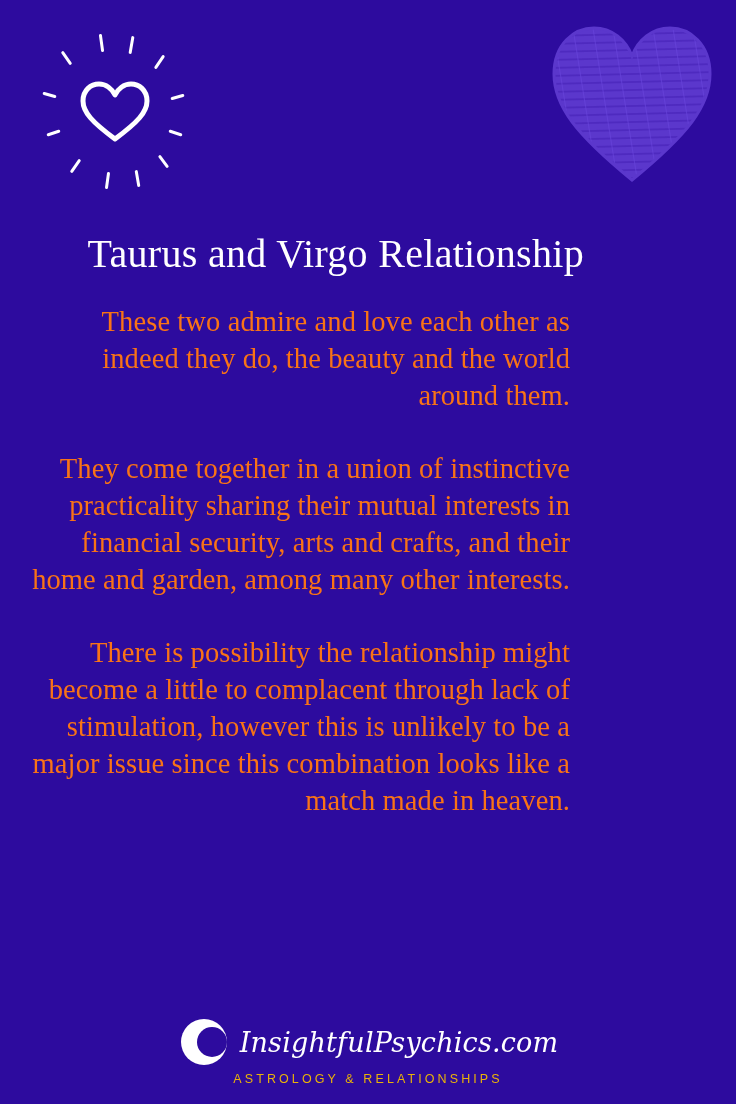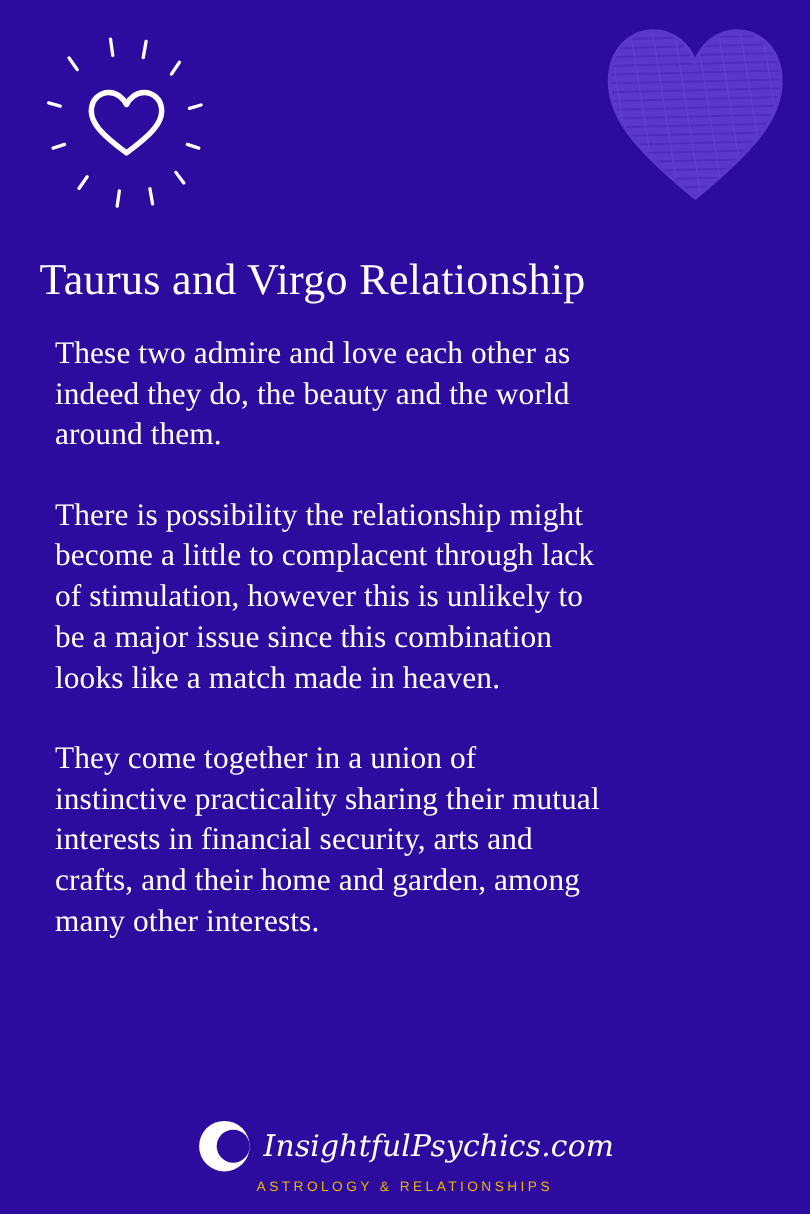--- a/index.html
+++ b/index.html
@@ -53,38 +53,38 @@
     width: 168px;
     height: 162px;
   }
 
   
   .content {
     position: absolute;
     left: 0;
     top: 232px;
     width: 600px;
-    padding: 0 36px;
+    padding: 0 16px;
     box-sizing: border-box;
-    text-align: left;
+    text-align: right;
   }
   .title {
     font-size: 40px;
     line-height: 1.12;
     font-weight: normal;
     letter-spacing: 0.3px;
     margin: 0 0 26px 0;
     color: #ffffff;
   }
   .para {
     font-size: 28.5px;
     line-height: 1.30;
     margin: 0 0 36px 0;
     padding: 0 14px;
-    color: #ffffff;
+    color: #f97316;
     letter-spacing: 0.1px;
   }
   .para:last-child { margin-bottom: 0; }
 
   
   .footer {
     position: absolute;
     left: 0;
     bottom: 18px;
     width: 736px;
@@ -159,22 +159,22 @@
       <g stroke="#6b47dd" stroke-width="1.2" opacity="0.55">
         <path d="M4 0 L30 162 M24 0 L50 162 M44 0 L70 162 M64 0 L90 162 M84 0 L110 162 M104 0 L130 162 M124 0 L150 162 M144 0 L168 150"></path>
       </g>
     </g>
     <path d="M84 158 C 28 112, 6 84, 6 52 C 6 22, 26 6, 46 6 C 64 6, 78 18, 84 34 C 90 18, 104 6, 122 6 C 142 6, 162 22, 162 52 C 162 84, 140 112, 84 158 Z" fill="none" stroke="#5b37cc" stroke-width="3"></path>
   </svg>
 
   <div class="content">
     <h1 class="title">Taurus and Virgo Relationship</h1>
     <p class="para">These two admire and love each other as indeed they do, the beauty and the world around them.</p>
+    <p class="para">They come together in a union of instinctive practicality sharing their mutual interests in financial security, arts and crafts, and their home and garden, among many other interests.</p>
     <p class="para">There is possibility the relationship might become a little to complacent through lack of stimulation, however this is unlikely to be a major issue since this combination looks like a match made in heaven.</p>
-    <p class="para">They come together in a union of instinctive practicality sharing their mutual interests in financial security, arts and crafts, and their home and garden, among many other interests.</p>
   </div>
 
   <div class="footer">
     <div class="footer-row">
       <svg class="moon-mark" viewBox="0 0 52 52">
         <circle cx="26" cy="26" r="23" fill="#ffffff"></circle>
         <circle cx="34" cy="26" r="15" fill="#2d0b9e"></circle>
       </svg>
       <span class="brand">InsightfulPsychics.com</span>
     </div>

